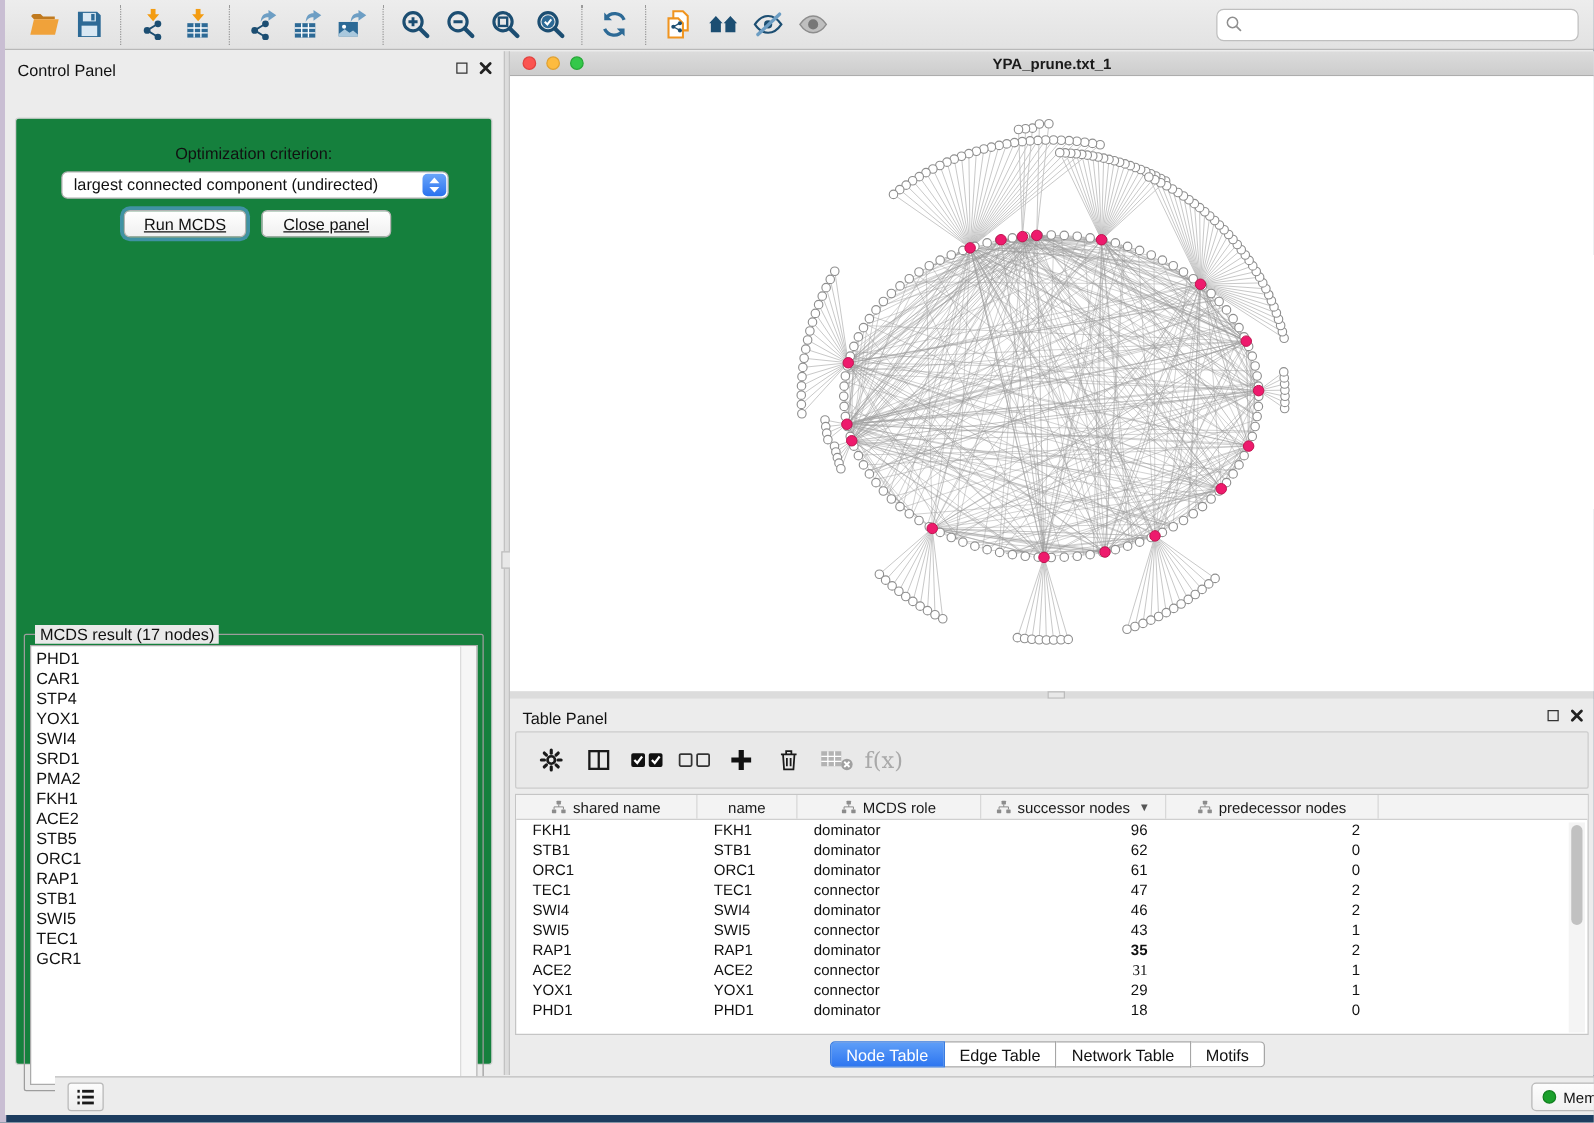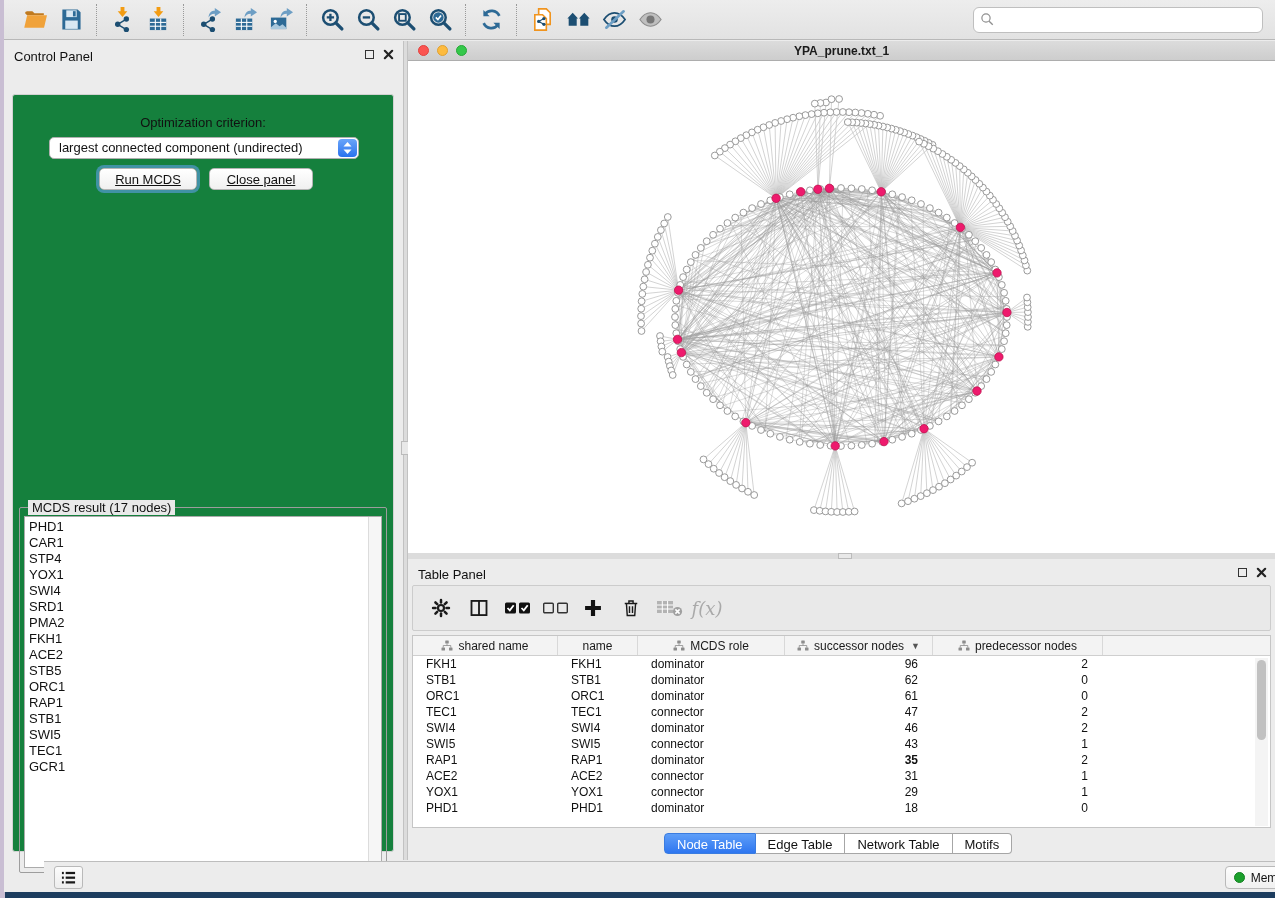--- a/index.html
+++ b/index.html
@@ -86,21 +86,21 @@
 
   
   #table-panel { position:absolute; left:404px; top:559px; width:867px; height:301px; background:#ececec; }
   #tp-toolbar { position:absolute; left:4px; top:26px; width:859px; height:46px; background:#e9e9e9;
     border:1px solid #cccccc; border-radius:2px; display:flex; align-items:center; padding-left:12px; gap:6px; }
   .tp-btn { width:32px; height:32px; border:none; background:transparent; display:flex;
     align-items:center; justify-content:center; cursor:pointer; }
   .tp-btn svg { width:20px; height:20px; }
   .tp-btn.wide svg { width:27px; }
   .tp-btn[data-enabled="false"] { cursor:default; }
-  .fx-label { font-family:"DejaVu Serif", serif; font-style:italic; font-size:18px; color:#a9a9a9; }
+  .fx-label { font-family:"DejaVu Serif", serif; font-size:18px; color:#a9a9a9; }
   #tp-table { position:absolute; left:4px; top:76px; width:859px; height:193px; background:#fff;
     border:1px solid #c5c5c5; }
   #tp-header { display:flex; height:20px; background:#f3f3f3; border-bottom:1px solid #cfcfcf; }
   .th { display:flex; align-items:center; justify-content:center; gap:5px; font-size:12px; color:#1a1a1a;
     border-right:1px solid #d8d8d8; cursor:pointer; position:relative; }
   .th svg.hier { width:12px; height:12px; flex:none; }
   .th .sort { font-size:9px; color:#555; margin-left:2px; }
   .tr { display:flex; height:16px; }
   .td { font-size:12px; color:#111; line-height:16px; white-space:nowrap; overflow:hidden; cursor:default; }
   .td.l { text-align:left; padding-left:13px; }
@@ -1388,21 +1388,21 @@
             <div class="td l" style="width: 145px;">RAP1</div>
             <div class="td l" style="width: 80px;">RAP1</div>
             <div class="td l" style="width: 147px;">dominator</div>
             <div class="td r" style="width: 148px; font-weight: bold;">35</div>
             <div class="td r" style="width: 170px;">2</div>
           </div>
           <div class="tr">
             <div class="td l" style="width: 145px;">ACE2</div>
             <div class="td l" style="width: 80px;">ACE2</div>
             <div class="td l" style="width: 147px;">connector</div>
-            <div class="td r" style="width: 148px;">31</div>
+            <div class="td r" style="width: 148px; font-family: Liberation Serif, serif;">31</div>
             <div class="td r" style="width: 170px;">1</div>
           </div>
           <div class="tr">
             <div class="td l" style="width: 145px;">YOX1</div>
             <div class="td l" style="width: 80px;">YOX1</div>
             <div class="td l" style="width: 147px;">connector</div>
             <div class="td r" style="width: 148px;">29</div>
             <div class="td r" style="width: 170px;">1</div>
           </div>
           <div class="tr">

